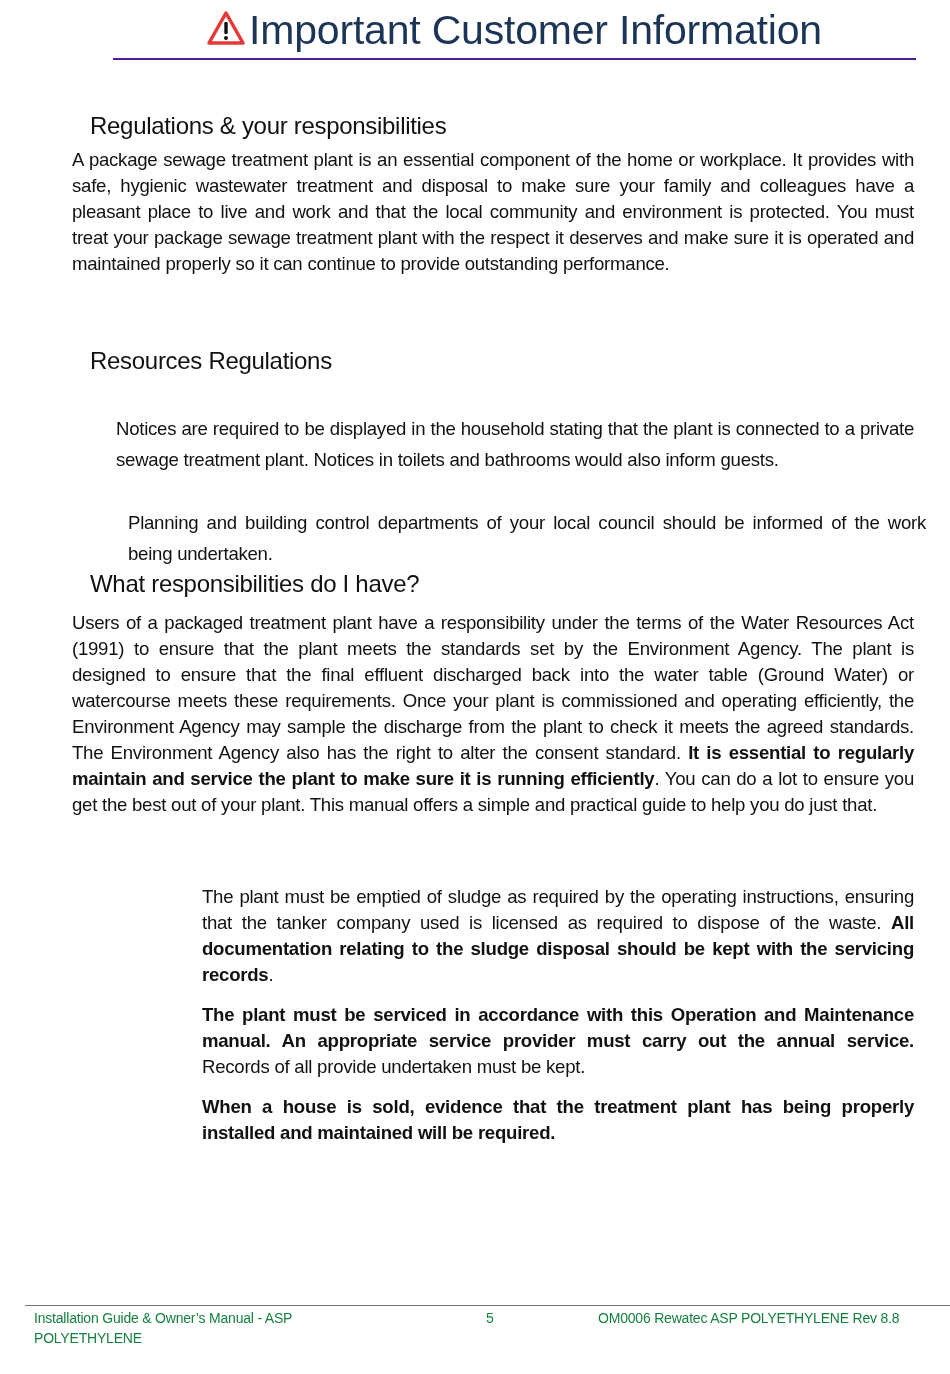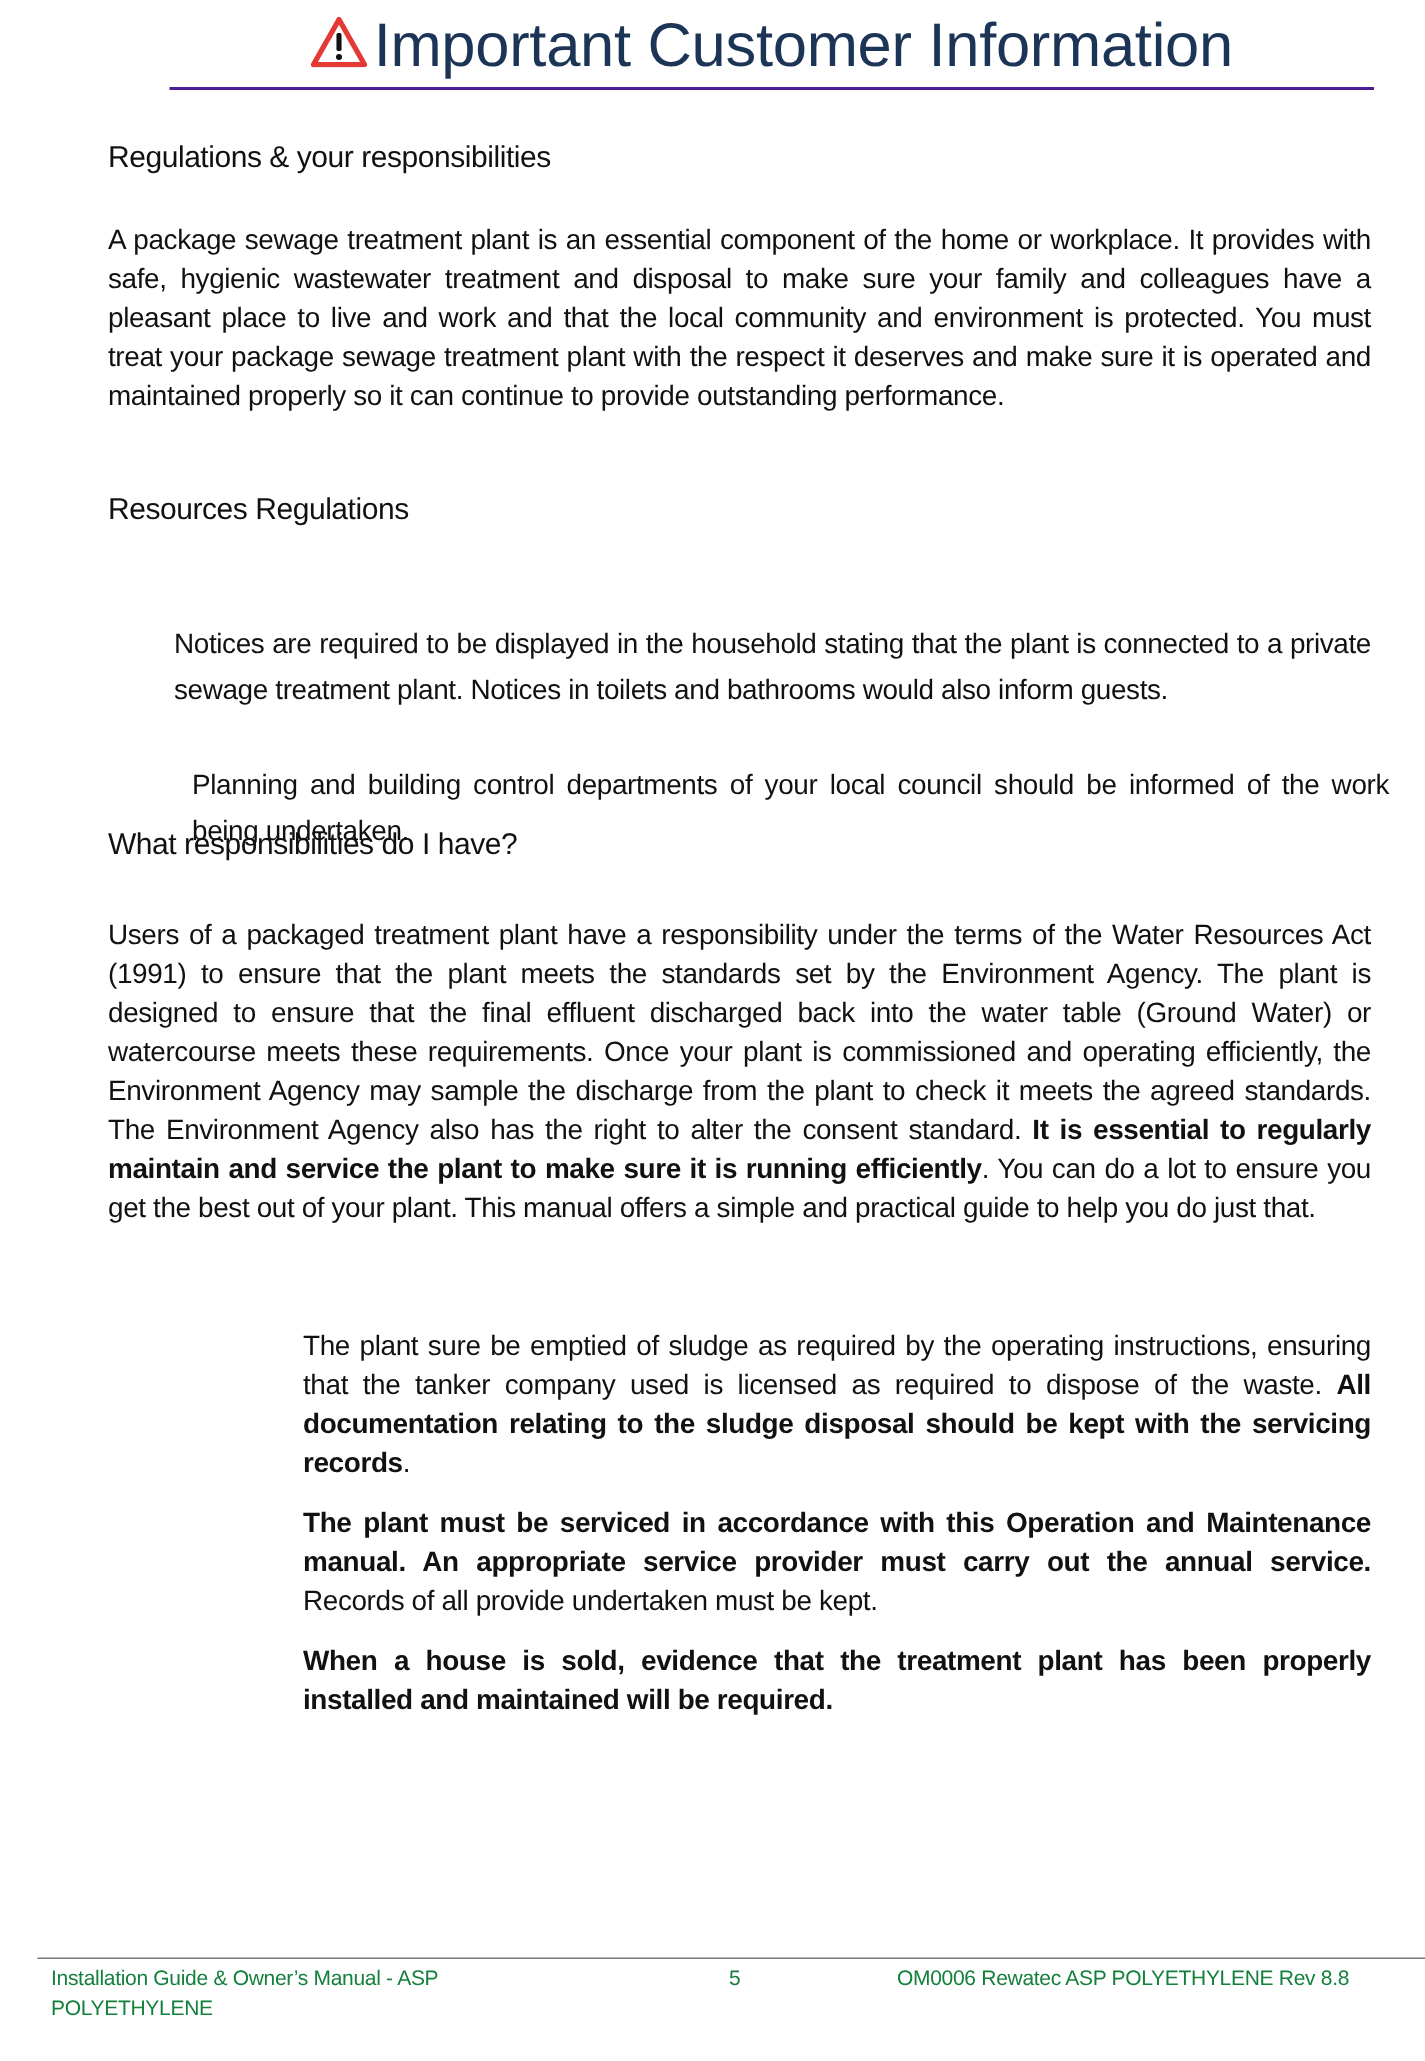--- a/index.html
+++ b/index.html
@@ -11,22 +11,22 @@
       position: absolute; left: 113px; top: 4px; width: 803px; height: 54px;
       border-bottom: 2px solid #4c1d95;
       display: flex; justify-content: center; align-items: flex-start;
     }
     .title {
       display: flex; align-items: center; gap: 4px;
       font-size: 41px; color: #1c3557; letter-spacing: -0.2px; line-height: 52px;
     }
     .warn-icon { width: 38px; height: 34px; display: inline-block; margin-top: -4px; }
     .h2 {
-      position: absolute; left: 72px; font-size: 20px; color: #111;
-      letter-spacing: -0.3px; margin: 0; font-weight: normal;
+      position: absolute; left: 72px; font-size: 24px; color: #111;
+      letter-spacing: -0.3px; margin: 18px; font-weight: normal;
     }
     .para {
       position: absolute; font-size: 18.6px; line-height: 26px; text-align: justify;
       text-align-last: left; margin: 0; letter-spacing: -0.25px;
     }
     .para b { font-weight: bold; }
     .indent-para { line-height: 31px; margin-top: 29px; }
     .footer-line {
       position: absolute; left: 25px; top: 1305px; width: 925px; height: 1px; background: #777;
     }
@@ -49,22 +49,22 @@
 <h2 class="h2" style="top:94px;">Regulations &amp; your responsibilities</h2>
 <p class="para" style="left:72px; top:147px; width:842px;">A package sewage treatment plant is an essential component of the home or workplace. It provides with safe, hygienic wastewater treatment and disposal to make sure your family and colleagues have a pleasant place to live and work and that the local community and environment is protected. You must treat your package sewage treatment plant with the respect it deserves and make sure it is operated and maintained properly so it can continue to provide outstanding performance.</p>
 
 <h2 class="h2" style="top:329px;">Resources Regulations</h2>
 <p class="para indent-para" style="left:116px; top:384px; width:798px;">Notices are required to be displayed in the household stating that the plant is connected to a private sewage treatment plant. Notices in toilets and bathrooms would also inform guests.</p>
 <p class="para indent-para" style="left:128px; top:478px; width:798px;">Planning and building control departments of your local council should be informed of the work being undertaken.</p>
 
 <h2 class="h2" style="top:552px;">What responsibilities do I have?</h2>
 <p class="para" style="left:72px; top:610px; width:842px;"><span>Users of a packaged treatment plant have a responsibility under the terms of the Water Resources Act (1991) to ensure that the plant meets the standards set by the Environment Agency. The plant is designed to ensure that the final effluent discharged back into the water table (Ground Water) or watercourse meets these requirements. Once your plant is commissioned and operating efficiently, the Environment Agency may sample the discharge from the plant to check it meets the agreed standards. The Environment Agency also has the right to alter the consent standard. </span><b>It is essential to regularly maintain and service the plant to make sure it is running efficiently</b><span>. You can do a lot to ensure you get the best out of your plant. This manual offers a simple and practical guide to help you do just that.</span></p>
 
-<p class="para" style="left:202px; top:884px; width:712px;"><span>The plant sure be emptied of sludge as required by the operating instructions, ensuring that the tanker company used is licensed as required to dispose of the waste. </span><b>All documentation relating to the sludge disposal should be kept with the servicing records</b><span>.</span></p>
+<p class="para" style="left:202px; top:884px; width:712px;"><span>The plant must be emptied of sludge as required by the operating instructions, ensuring that the tanker company used is licensed as required to dispose of the waste. </span><b>All documentation relating to the sludge disposal should be kept with the servicing records</b><span>.</span></p>
 
 <p class="para" style="left:202px; top:1002px; width:712px;"><b>The plant must be serviced in accordance with this Operation and Maintenance manual. An appropriate service provider must carry out the annual service.</b><span> Records of all provide undertaken must be kept.</span></p>
 
-<p class="para" style="left:202px; top:1094px; width:712px;"><b>When a house is sold, evidence that the treatment plant has been properly installed and maintained will be required.</b></p>
+<p class="para" style="left:202px; top:1094px; width:712px;"><b>When a house is sold, evidence that the treatment plant has being properly installed and maintained will be required.</b></p>
 
 <div class="footer-line"></div>
 <div class="footer" style="left:34px; width:320px;">Installation Guide &amp; Owner’s Manual - ASP POLYETHYLENE</div>
 <div class="footer" style="left:486px;">5</div>
 <div class="footer" style="left:598px; width:340px;">OM0006 Rewatec ASP POLYETHYLENE Rev 8.8</div>
 
 </body></html>

